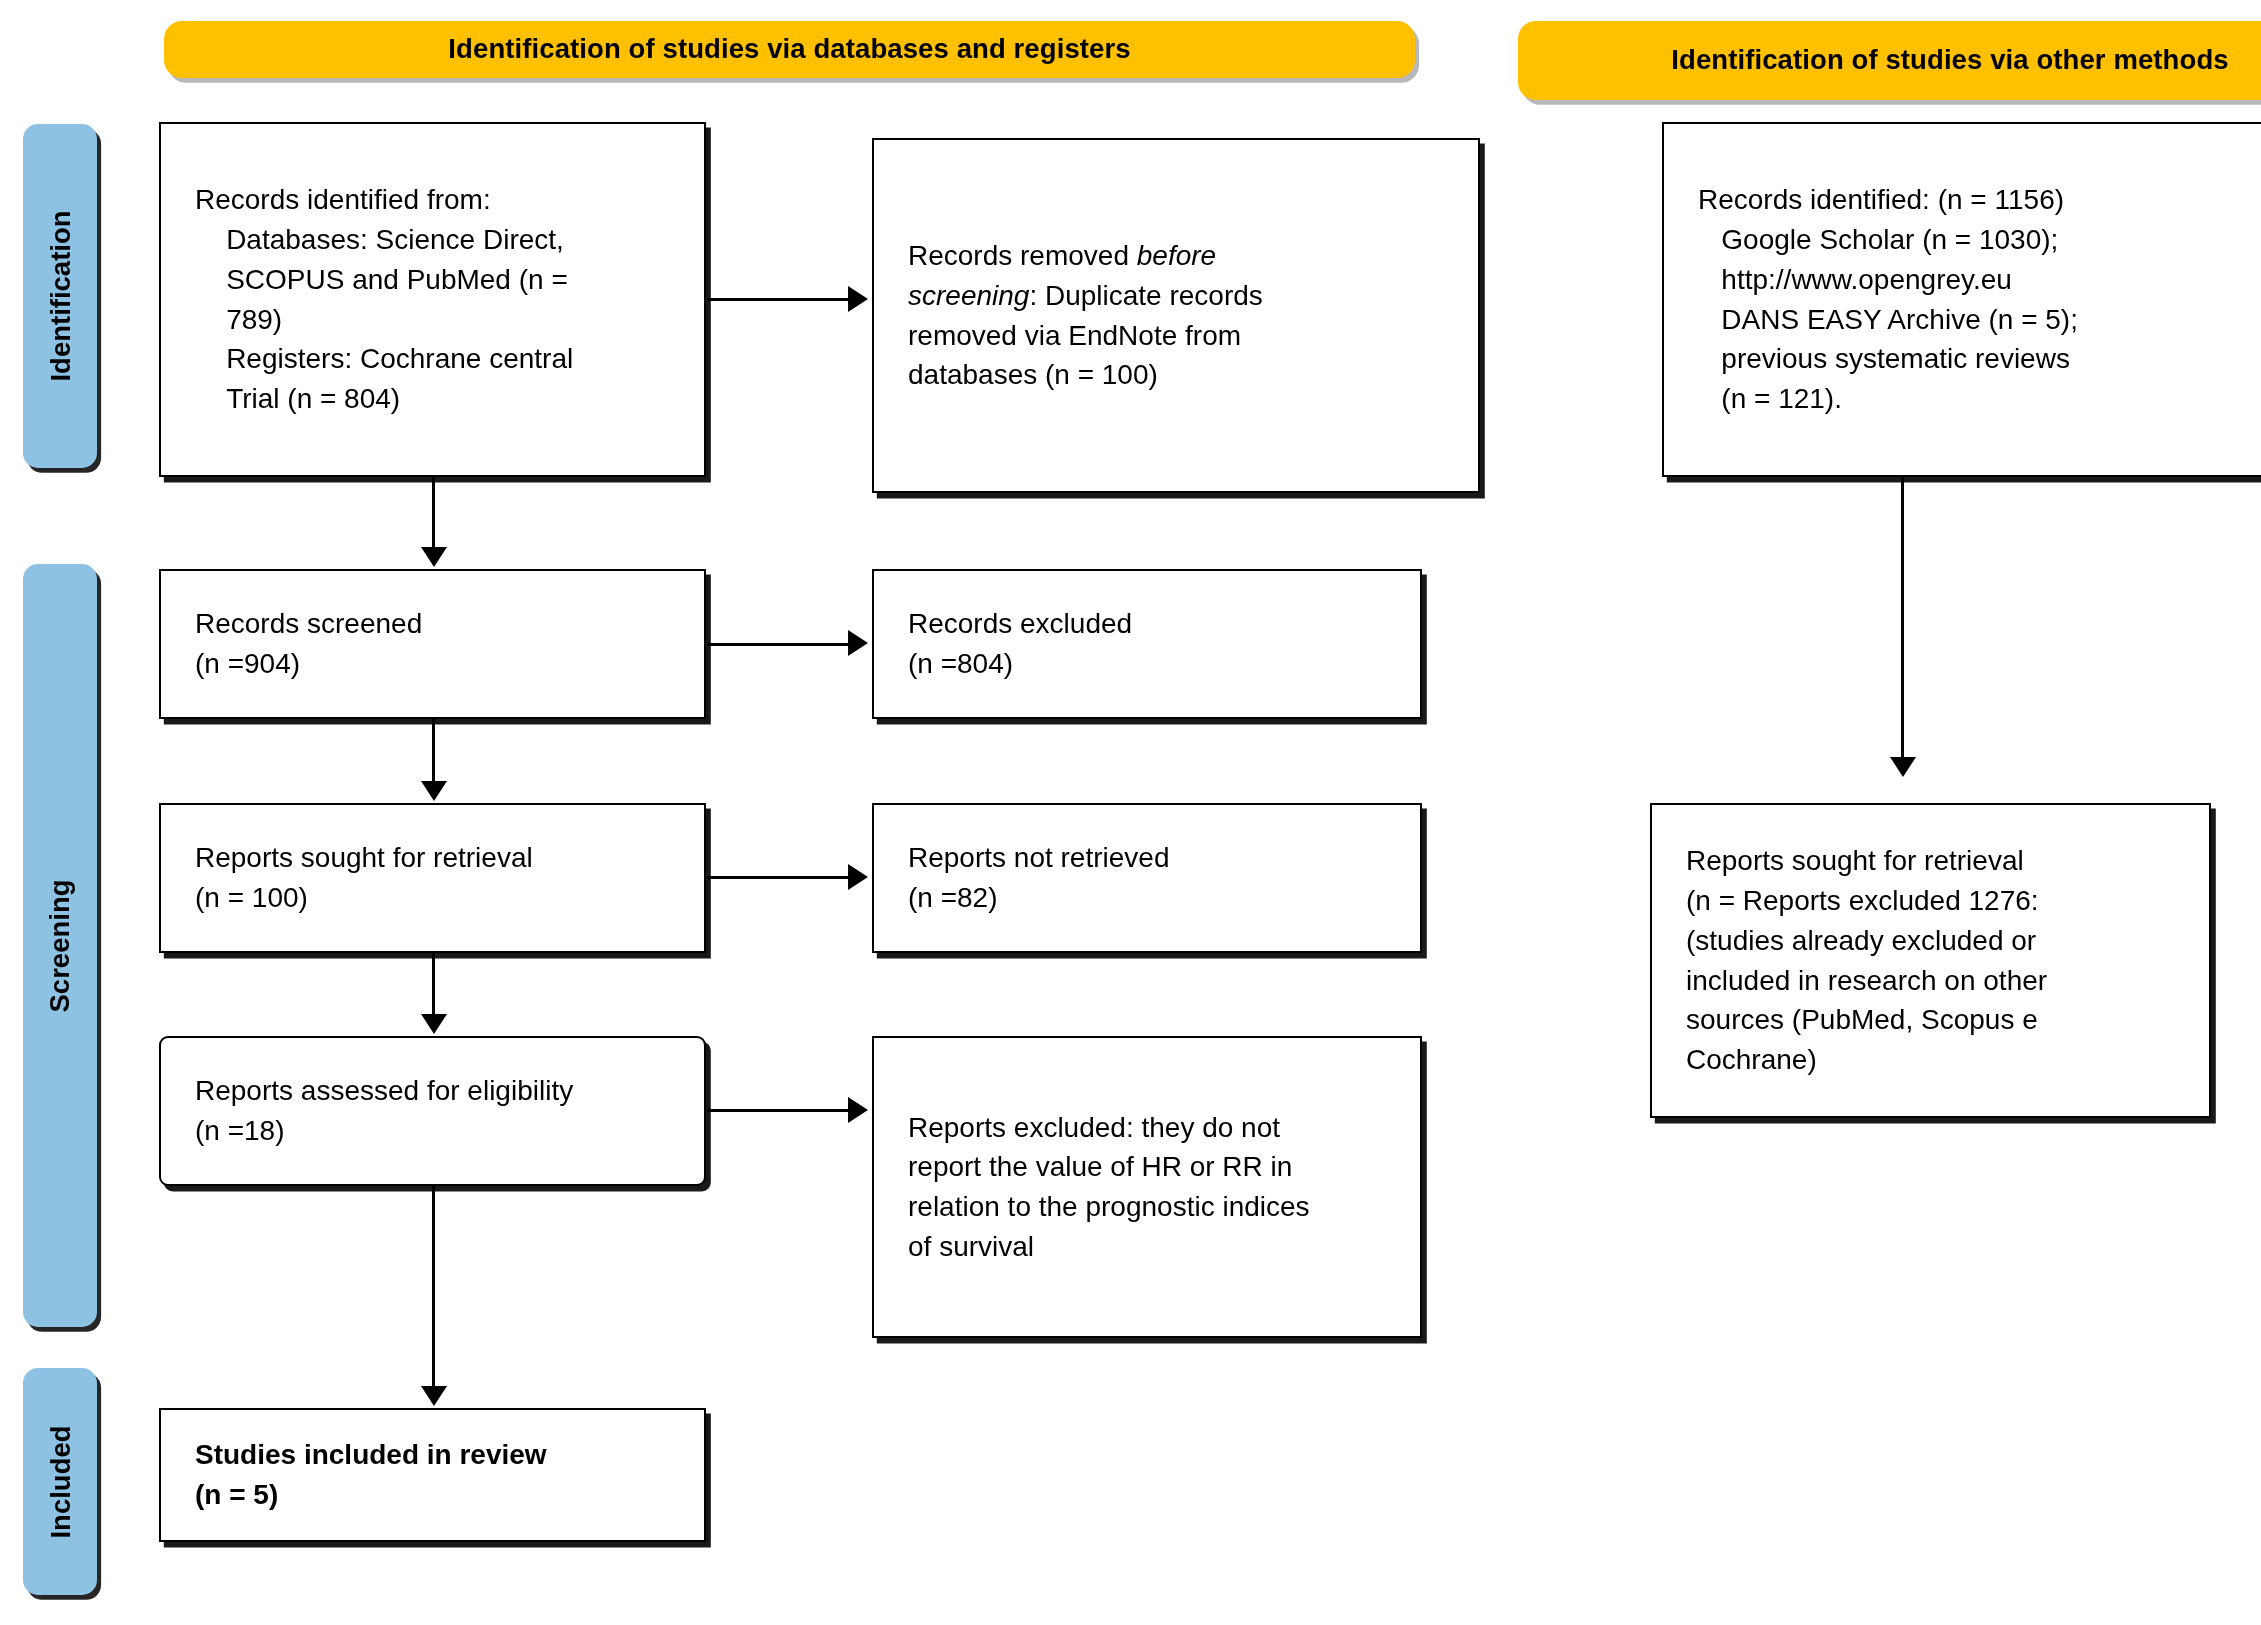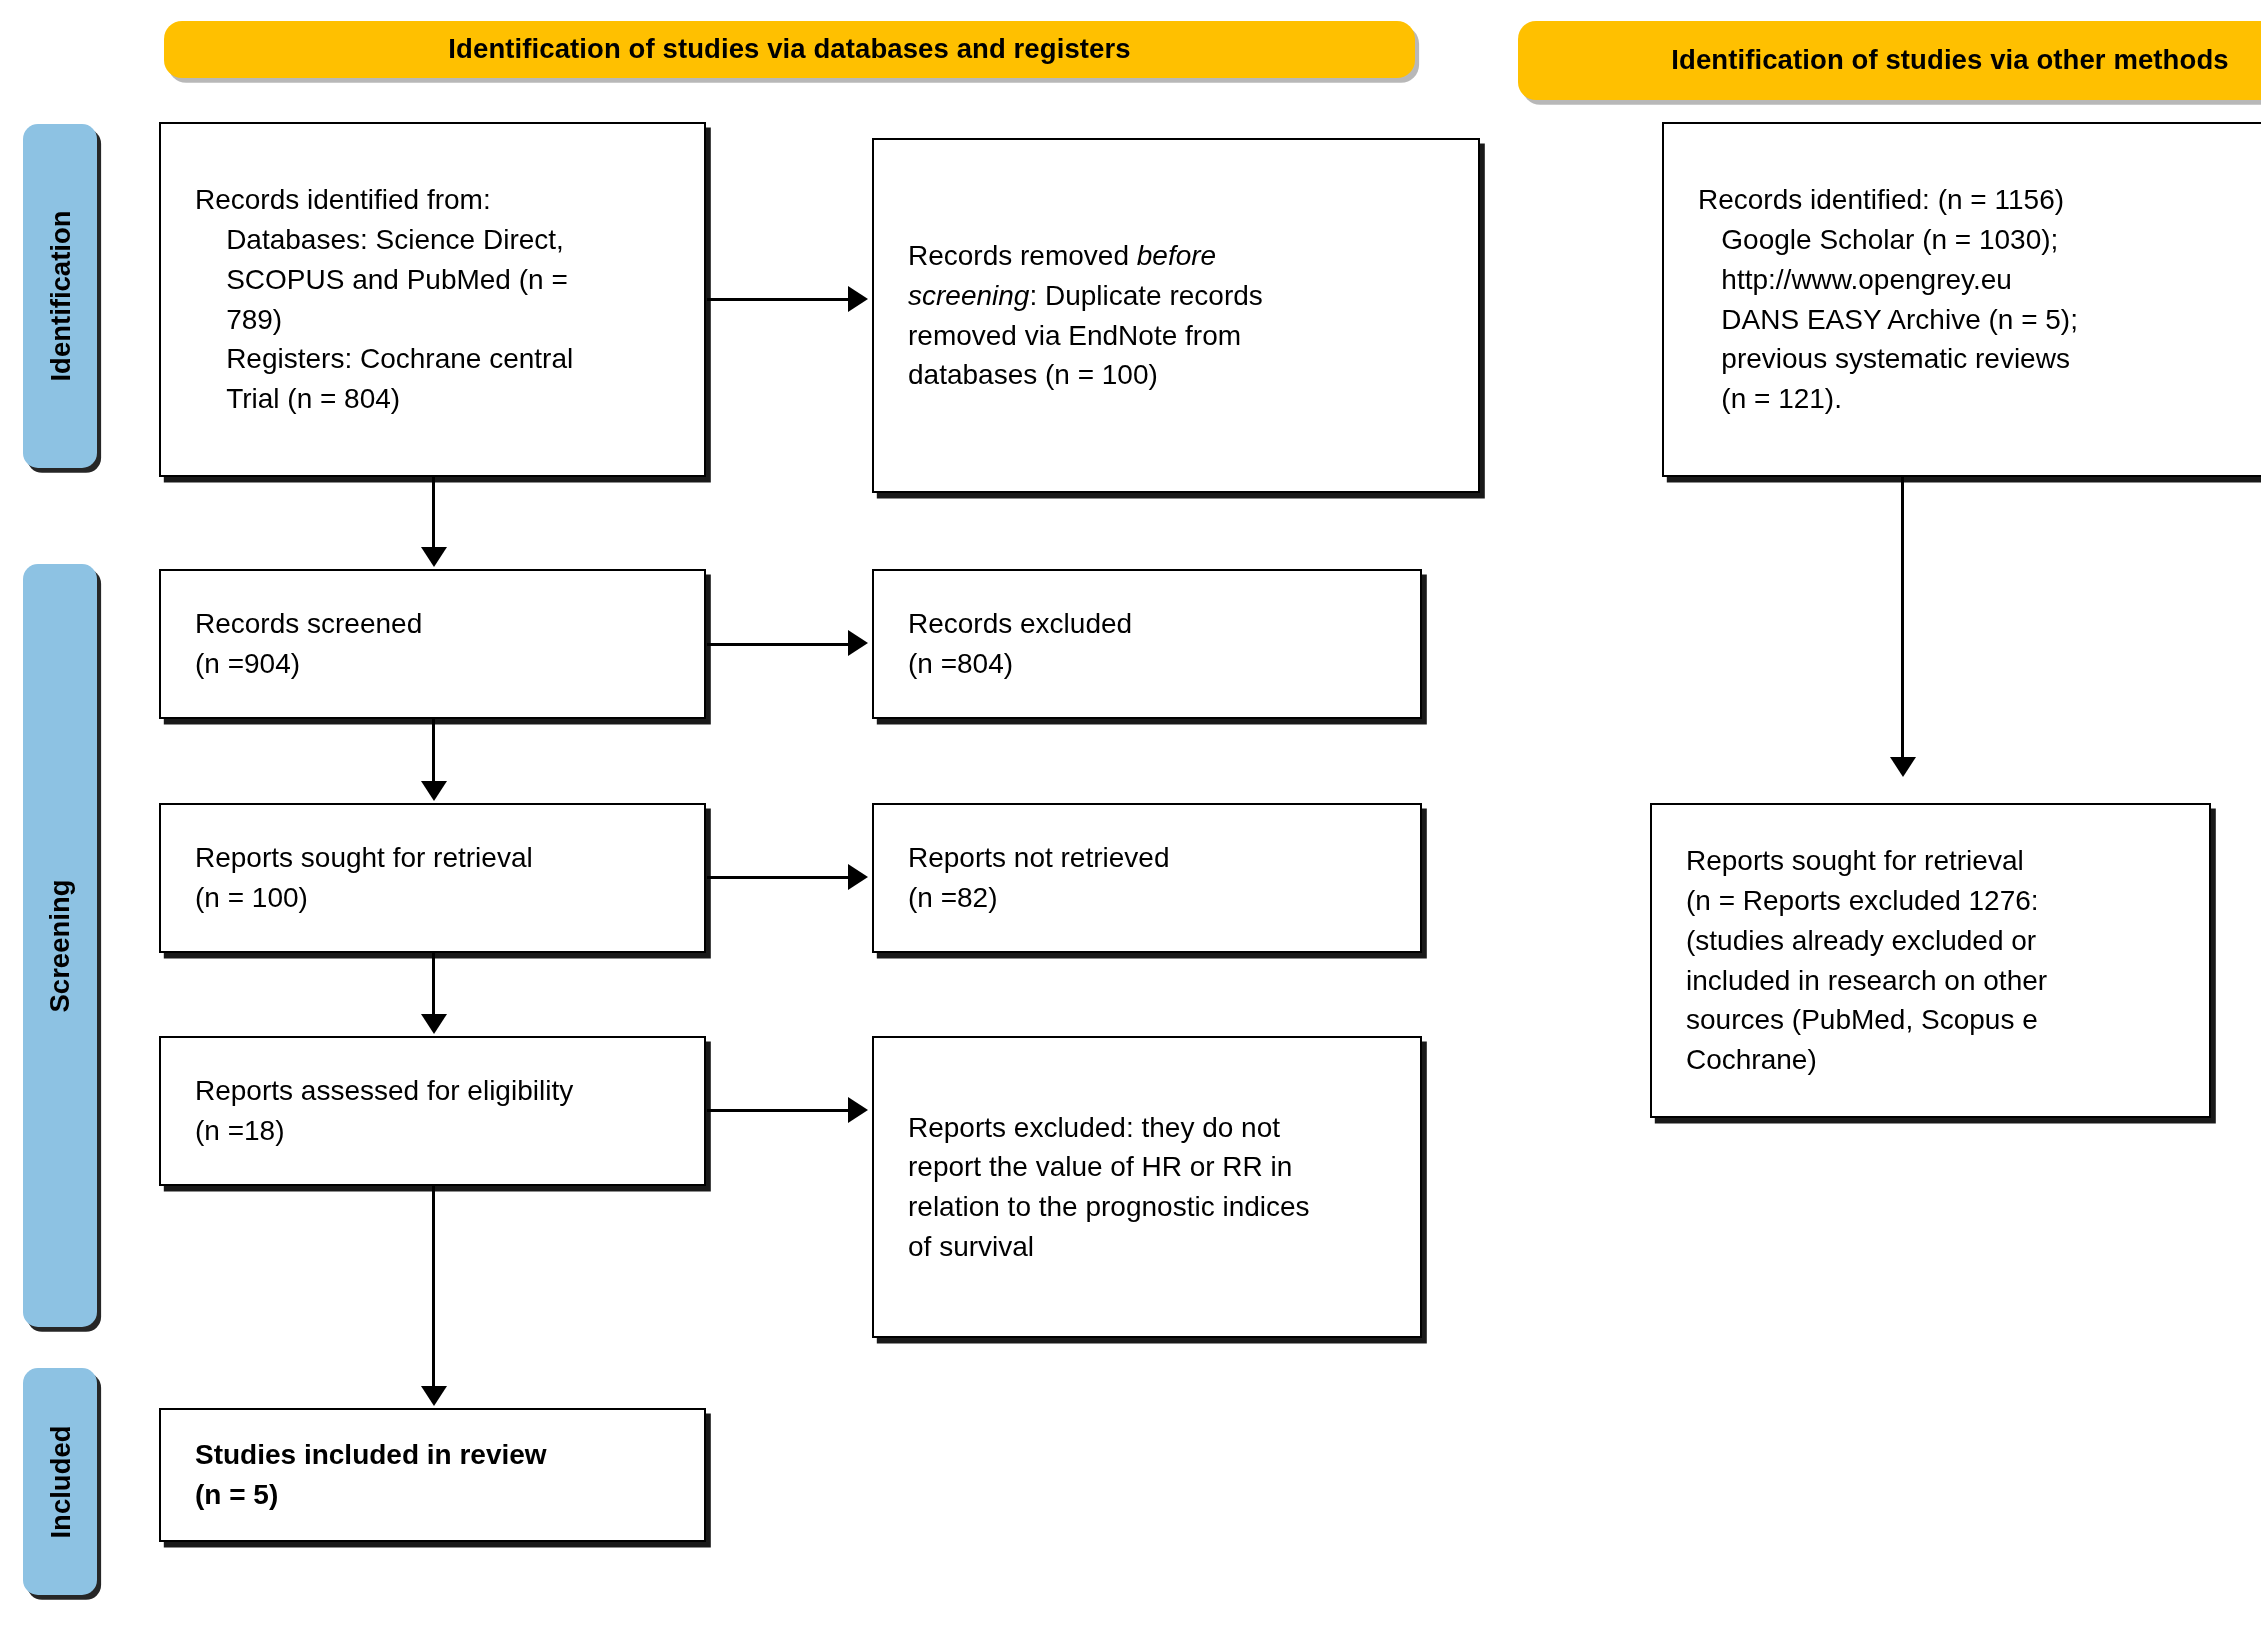--- a/index.html
+++ b/index.html
@@ -152,21 +152,21 @@
   <div class="box" style="left:159px; top:803px; width:547px; height:150px;">
     <span class="box-text">Reports sought for retrieval
 (n = 100)</span>
   </div>
 
   <div class="box" style="left:872px; top:803px; width:550px; height:150px;">
     <span class="box-text">Reports not retrieved
 (n =82)</span>
   </div>
 
-  <div class="box" style="left:159px; top:1036px; width:547px; height:150px;">
+  <div class="box" style="left:159px; top:1036px; width:547px; height:150px;border-radius:9px;">
     <span class="box-text">Reports assessed for eligibility
 (n =18)</span>
   </div>
 
   <div class="box" style="left:872px; top:1036px; width:550px; height:302px;">
     <span class="box-text">Reports excluded: they do not
 report the value of HR or RR in
 relation to the prognostic indices
 of survival</span>
   </div>

